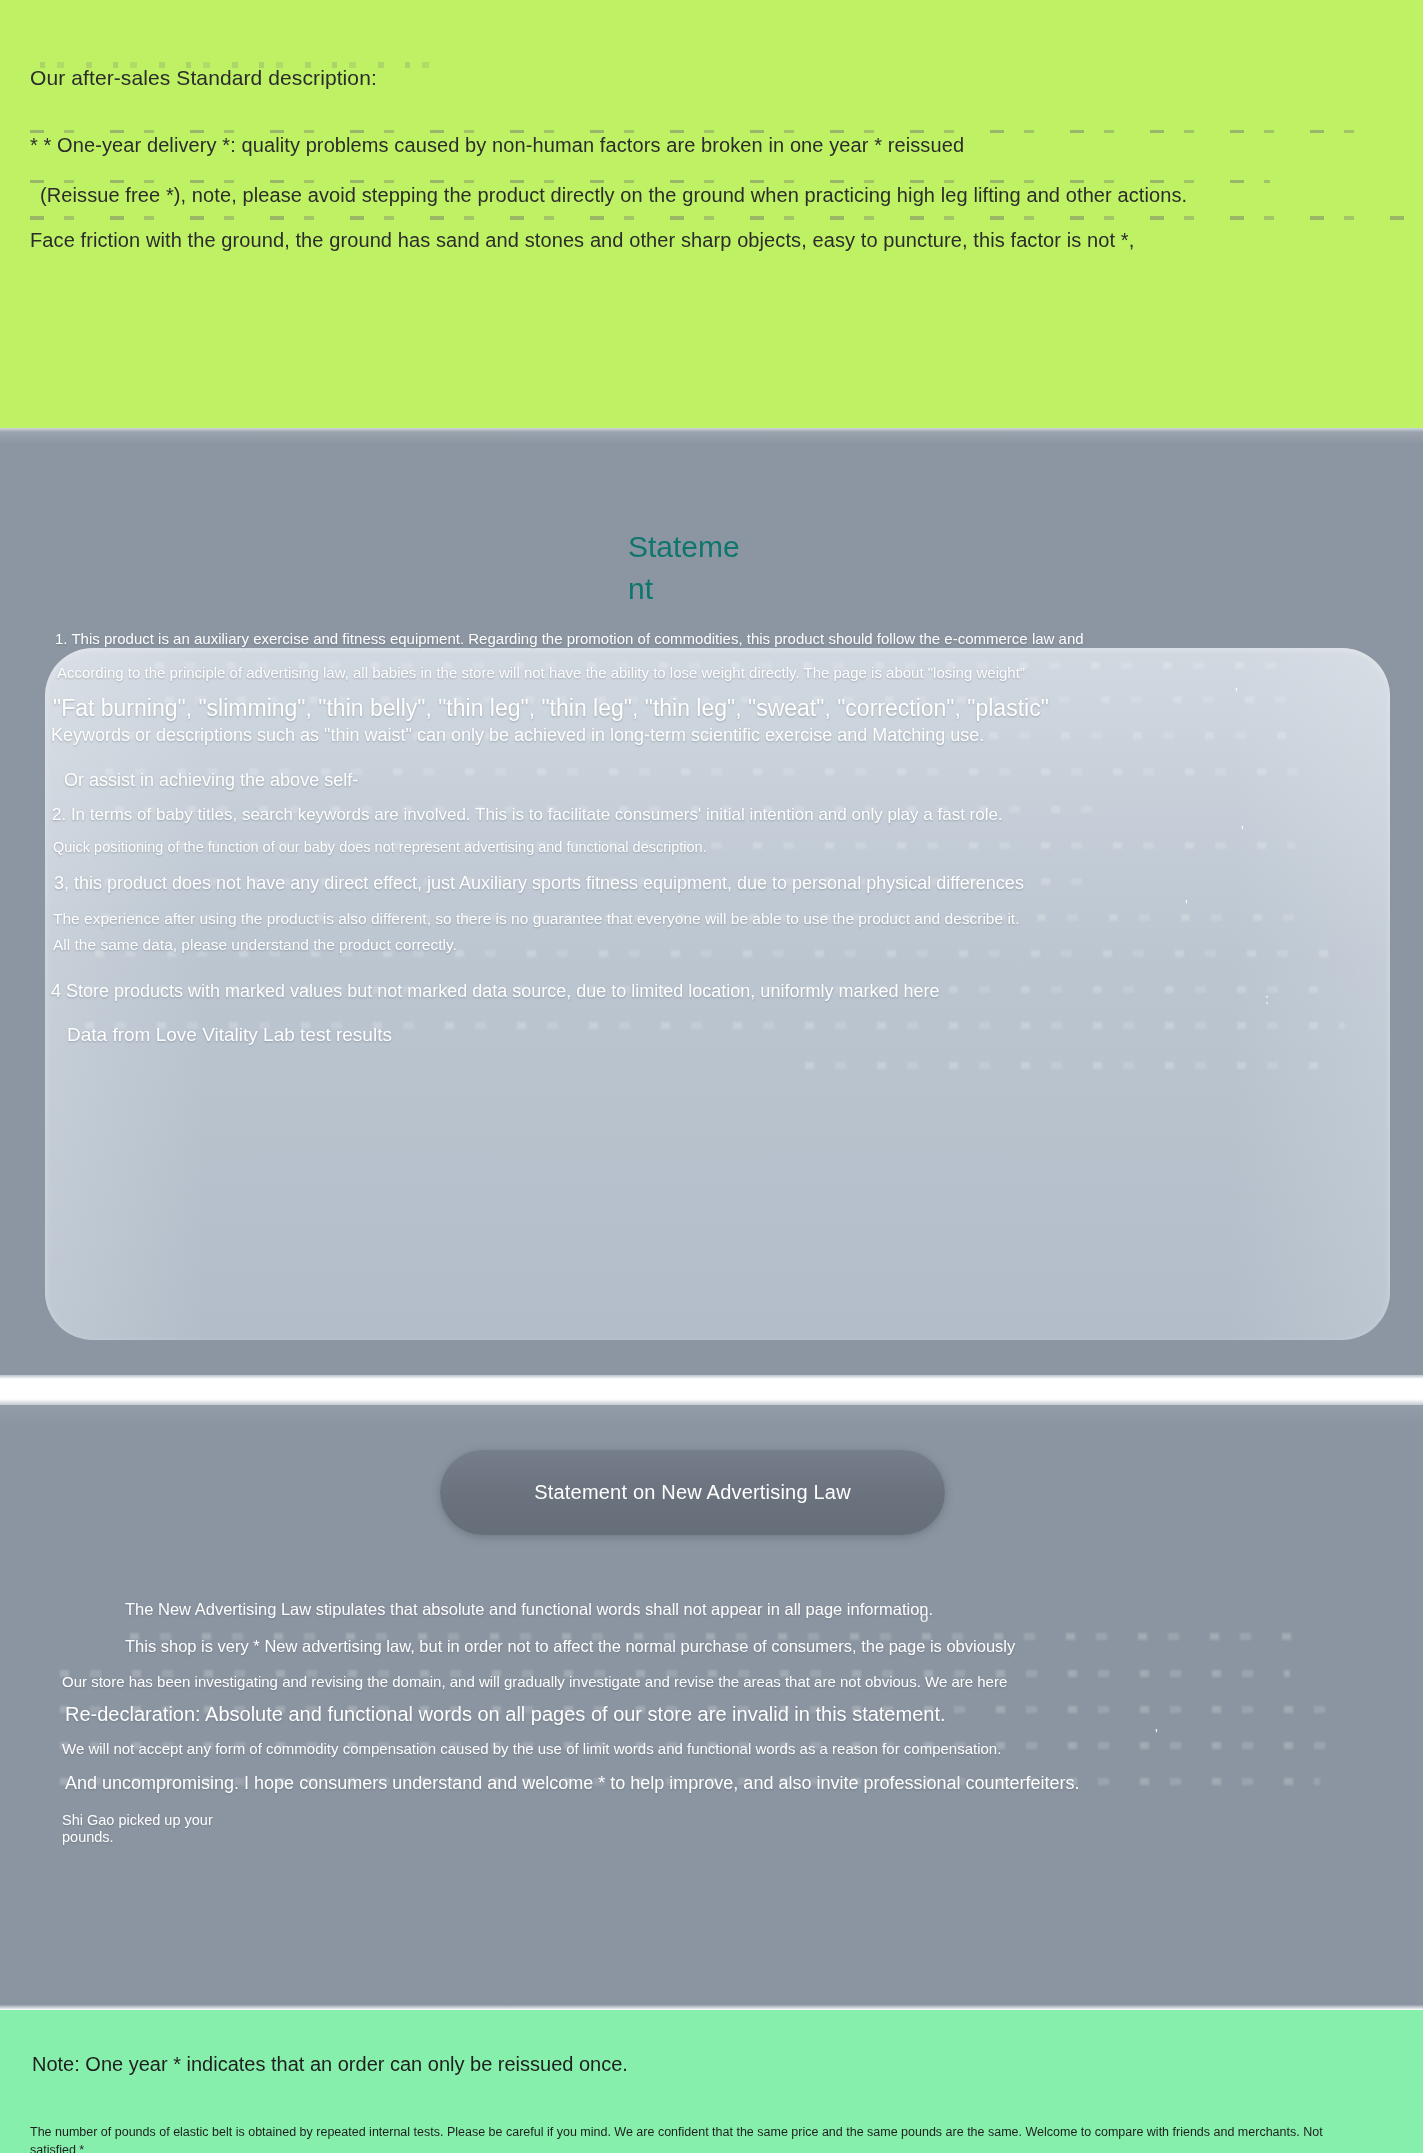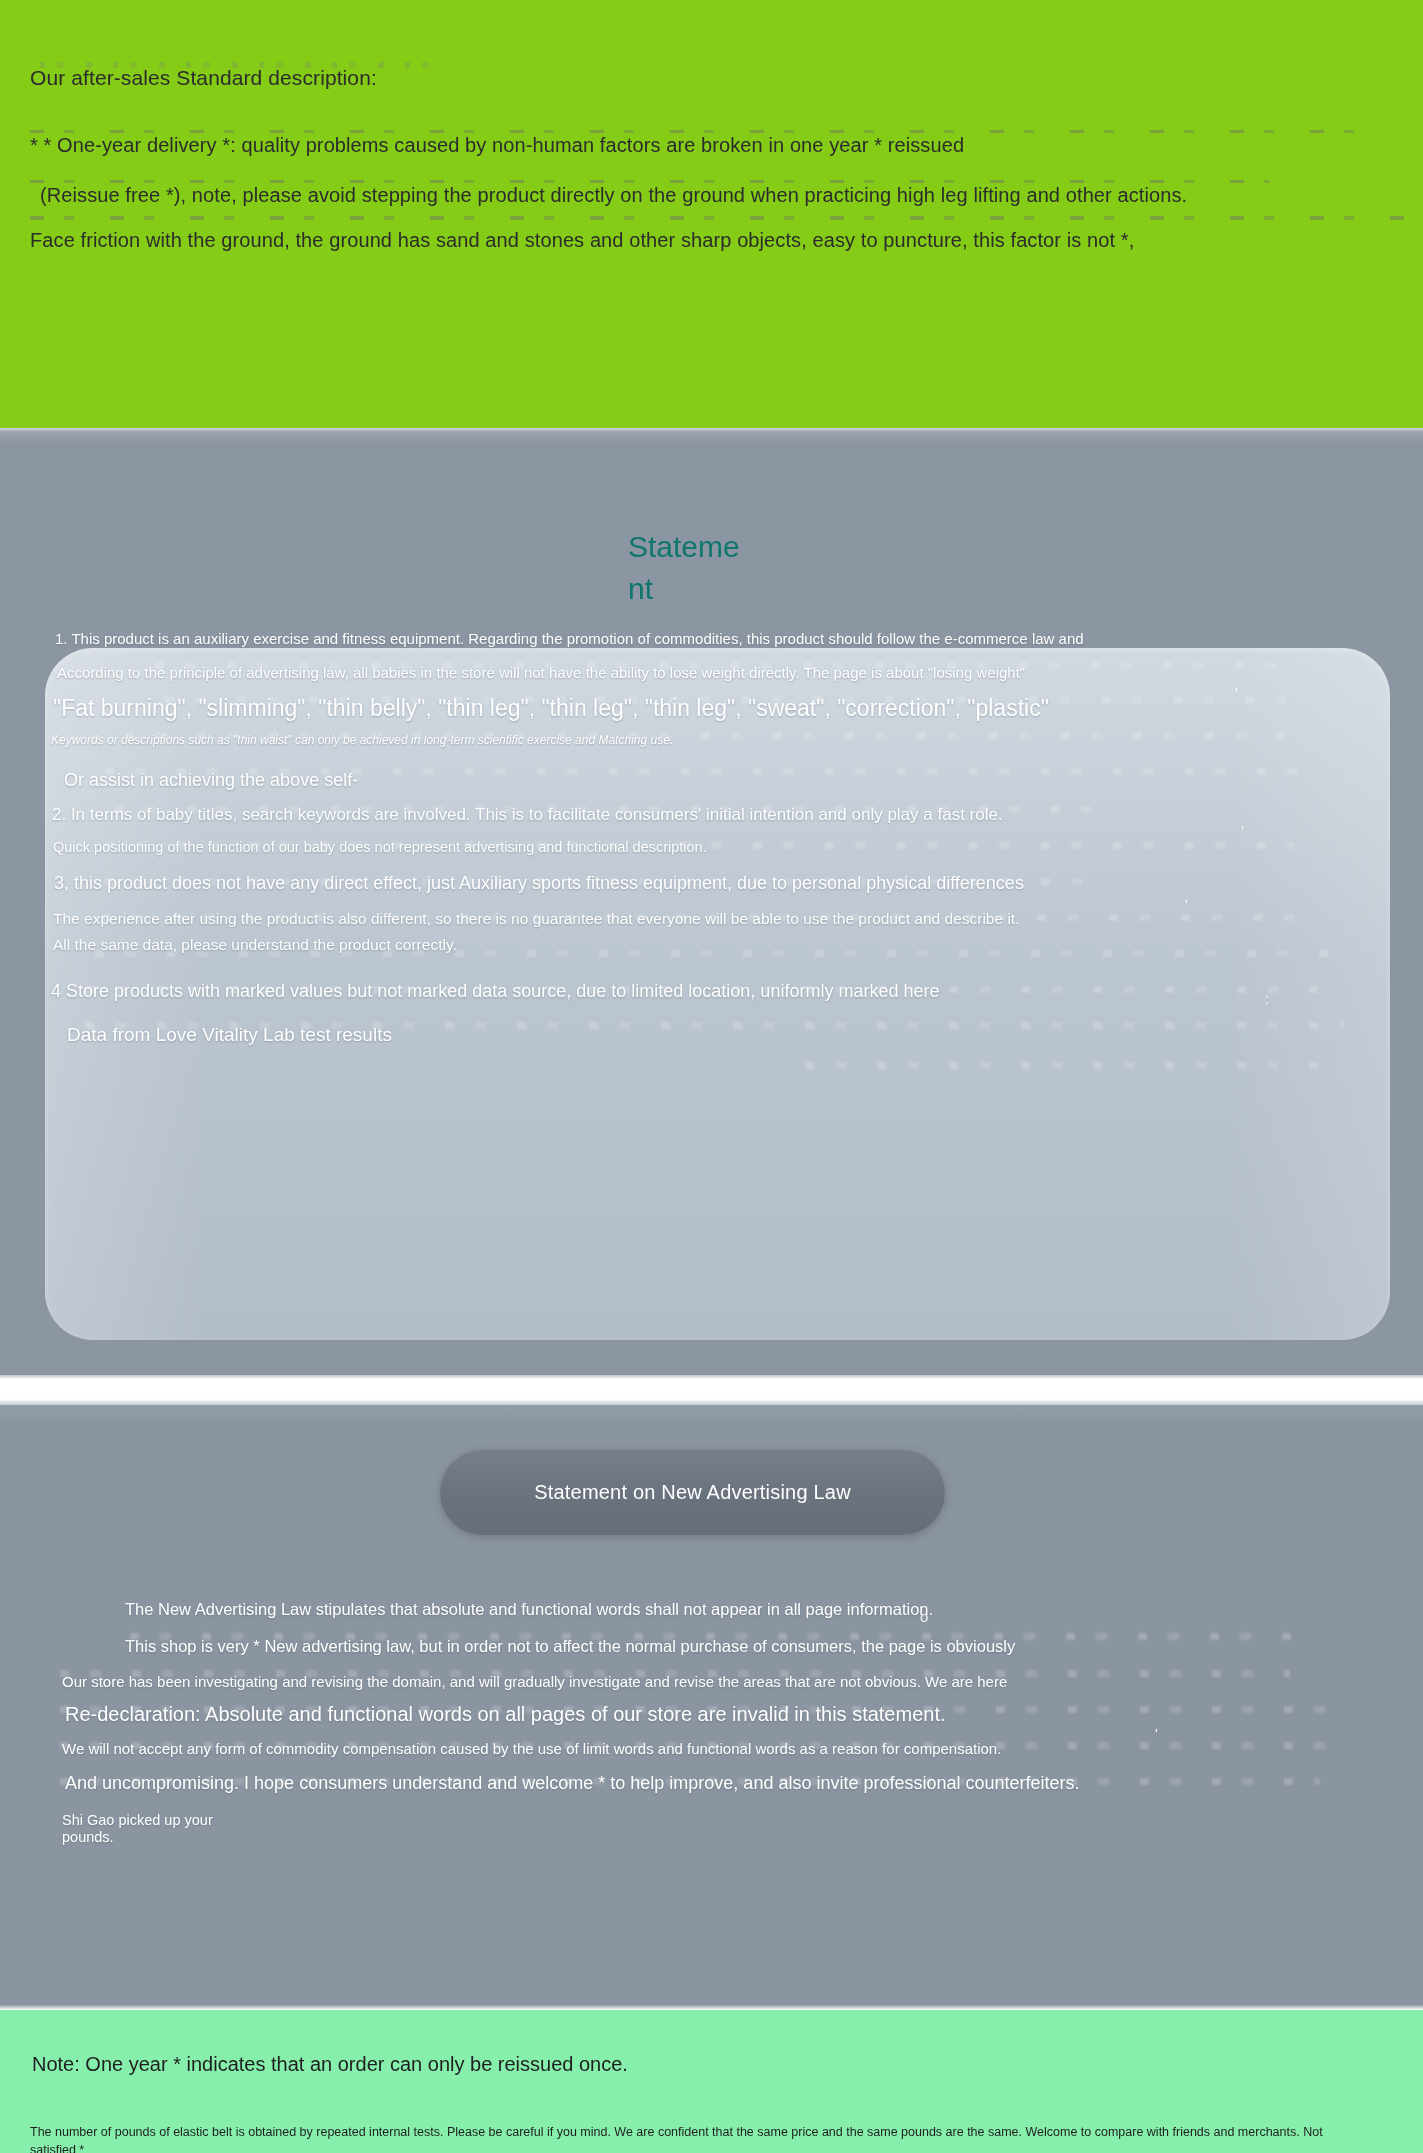--- a/index.html
+++ b/index.html
@@ -15,21 +15,21 @@
     font-family: "Liberation Sans", sans-serif;
     -webkit-font-smoothing: antialiased;
   }
 
   
   #aftersales-section {
     position: absolute;
     left: 0; top: 0;
     width: 1423px;
     height: 428px;
-    background: #84cc16;
+    background: #bef264;
     overflow: hidden;
   }
   .ghost-row {
     position: absolute;
     left: 40px;
     height: 6px;
     background:
       repeating-linear-gradient(90deg,
         rgba(120,120,120,.30) 0px, rgba(120,120,120,.30) 5px,
         rgba(0,0,0,0) 5px, rgba(0,0,0,0) 17px,
@@ -213,21 +213,21 @@
   <div class="smudge" style="left:110px;top:14px;width:1140px;"></div>
   <div class="wh-line" style="left:10px;top:-18px;font-size:15px;">1. This product is an auxiliary exercise and fitness equipment. Regarding the promotion of commodities, this product should follow the e-commerce law and</div>
 
   <div class="smudge" style="left:120px;top:48px;width:1130px;"></div>
   <div class="wh-line" style="left:12px;top:16px;font-size:15px;">According to the principle of advertising law, all babies in the store will not have the ability to lose weight directly. The page is about "losing weight"</div>
 
   <div class="smudge" style="left:80px;top:84px;width:1180px;"></div>
   <div class="wh-line" style="left:8px;top:47px;font-size:23px;">"Fat burning", "slimming", "thin belly", "thin leg", "thin leg", "thin leg", "sweat", "correction", "plastic"</div>
 
   <div class="smudge" style="left:60px;top:120px;width:1200px;"></div>
-  <div class="wh-line" style="left:6px;top:85px;font-size:12px;font-style:italic;">Keywords or descriptions such as "thin waist" can only be achieved in long-term scientific exercise and Matching use.</div>
+  <div class="wh-line" style="left:6px;top:77px;font-size:18px;">Keywords or descriptions such as "thin waist" can only be achieved in long-term scientific exercise and Matching use.</div>
 
   <div class="smudge" style="left:70px;top:158px;width:980px;"></div>
   <div class="wh-line" style="left:19px;top:122px;font-size:18px;">Or assist in achieving the above self-</div>
 
   <div class="smudge" style="left:60px;top:194px;width:1190px;"></div>
   <div class="wh-line" style="left:7px;top:157px;font-size:17px;">2. In terms of baby titles, search keywords are involved. This is to facilitate consumers' initial intention and only play a fast role.</div>
 
   <div class="smudge" style="left:60px;top:230px;width:1000px;"></div>
   <div class="wh-line" style="left:8px;top:191px;font-size:14.5px;">Quick positioning of the function of our baby does not represent advertising and functional description.</div>
 

